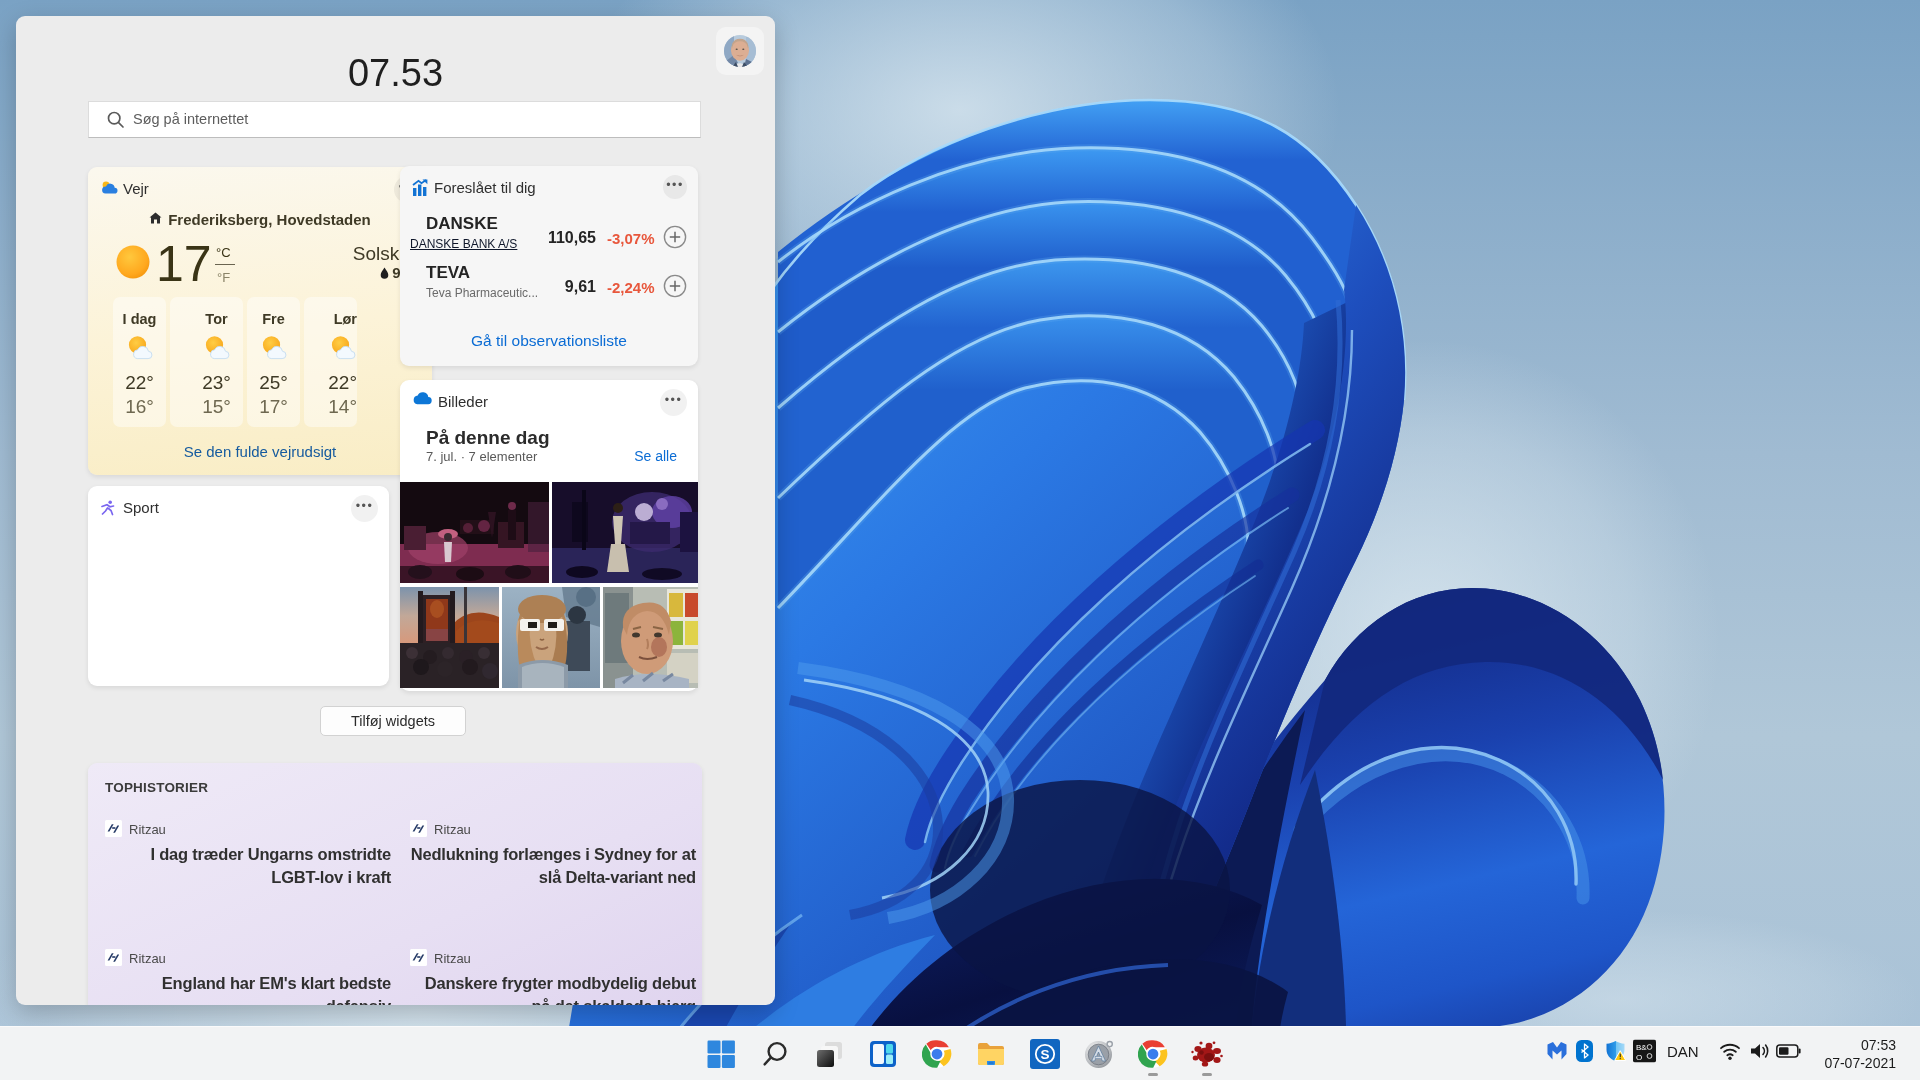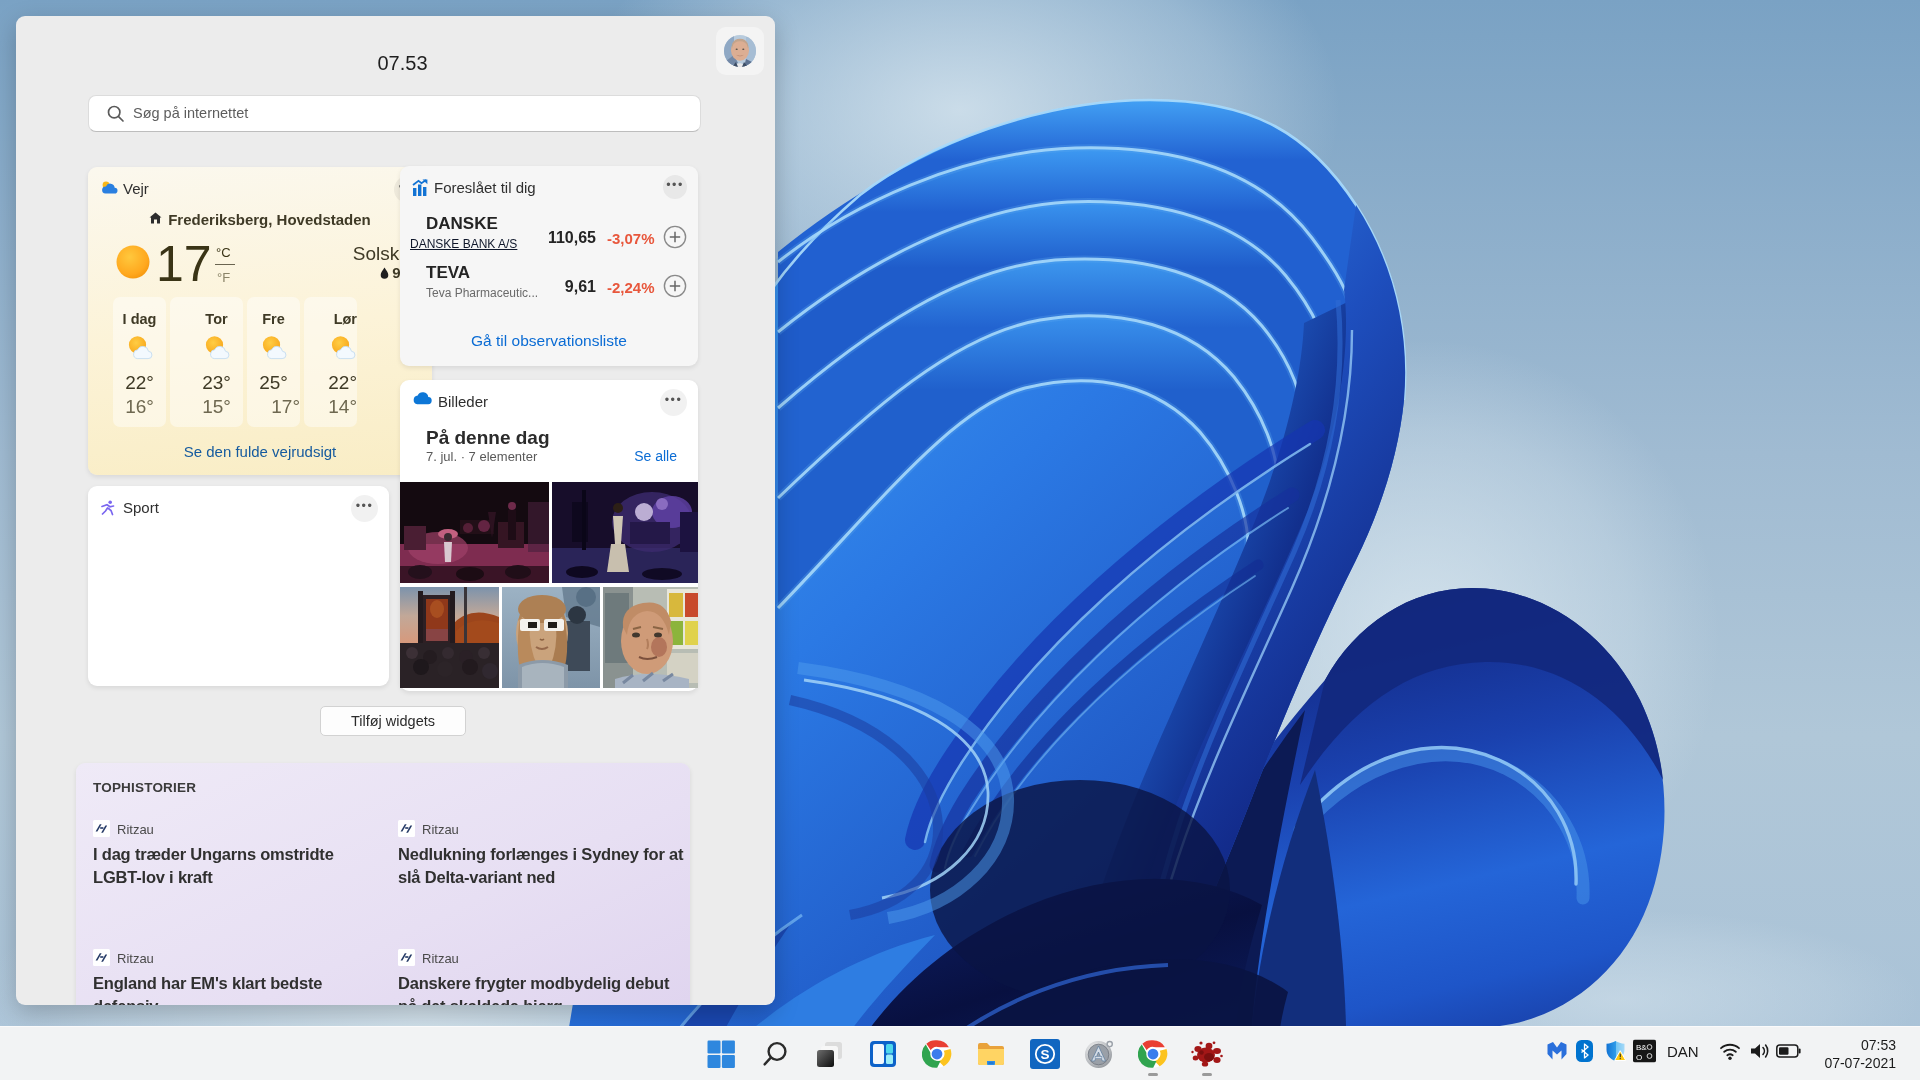--- a/index.html
+++ b/index.html
@@ -1,34 +1,34 @@
 <!DOCTYPE html>
 <html><head><meta charset="utf-8"><style>
 html,body{margin:0;padding:0;}
 body{width:1920px;height:1080px;overflow:hidden;font-family:"Liberation Sans",sans-serif;position:relative;}
 .wall{position:absolute;inset:0;}
 .panel{position:absolute;left:16px;top:16px;width:759px;height:989px;background:#ececec;border-radius:9px;overflow:hidden;box-shadow:0 8px 24px rgba(0,0,0,0.22);}
-.clock{position:absolute;top:36px;left:0;width:759px;text-align:center;font-size:20px;color:#1f1f1f;padding-left:7px;}
+.clock{position:absolute;top:36px;left:0;width:759px;text-align:center;font-size:38px;color:#1f1f1f;}
 .avatar{position:absolute;left:700px;top:11px;width:48px;height:48px;background:#f4f4f4;border-radius:10px;}
 .avatar svg{position:absolute;left:8px;top:8px;}
-.search{position:absolute;left:72px;top:79px;width:613px;height:37px;background:#fff;border:1px solid #dcdcdc;border-bottom-color:#bdbdbd;border-radius:8px;box-sizing:border-box;}
+.search{position:absolute;left:72px;top:85px;width:613px;height:37px;background:#fff;border:1px solid #dcdcdc;border-bottom-color:#bdbdbd;border-radius:0;box-sizing:border-box;}
 .search .mg{position:absolute;left:17px;top:8px;}
 .search .ph{position:absolute;left:44px;top:9px;font-size:14.5px;color:#5d5d5d;}
 .card{position:absolute;background:#fff;border-radius:9px;box-shadow:0 2px 5px rgba(0,0,0,0.09);}
 .whead{position:absolute;left:0;top:0;right:0;height:42px;}
 .whead .wico{position:absolute;left:12px;top:13px;}
 .whead .wtitle{position:absolute;left:35px;top:13px;font-size:15px;color:#2f2f2f;}
 .dots{position:absolute;right:11px;top:9px;width:27px;height:27px;border-radius:50%;background:rgba(60,60,50,0.07);color:#555;text-align:center;line-height:23px;font-size:12.5px;letter-spacing:1.5px;}
 .dots.small{width:24px;height:24px;line-height:20px;}
 #vejr{left:72px;top:151px;width:344px;height:308px;background:linear-gradient(175deg,#fbf8ee 0%,#fcf3d8 52%,#f9edc5 100%);}
 #stocks{left:384px;top:150px;width:298px;height:200px;background:#f6f6f6;}
 #billeder{left:384px;top:364px;width:298px;height:311px;background:#fff;}
 #sport{left:72px;top:470px;width:301px;height:200px;background:#fff;}
 .addbtn{position:absolute;left:304px;top:690px;width:146px;height:30px;background:#fdfdfd;border:1px solid #d2d2d2;border-radius:5px;box-sizing:border-box;text-align:center;line-height:28px;font-size:14.5px;color:#2b2b2b;}
-#news{position:absolute;left:60px;top:747px;width:614px;height:300px;border-radius:9px;background:linear-gradient(155deg,#efeaf7 0%,#e7dff3 55%,#ded2ee 100%);box-shadow:0 2px 5px rgba(0,0,0,0.09);}
+#news{position:absolute;left:72px;top:747px;width:614px;height:300px;border-radius:9px;background:linear-gradient(155deg,#efeaf7 0%,#e7dff3 55%,#ded2ee 100%);box-shadow:0 2px 5px rgba(0,0,0,0.09);text-align:right;}
 #news h3{margin:0;position:absolute;left:17px;top:17px;font-size:13.5px;color:#3b3b3b;letter-spacing:0.2px;}
 .nitem{position:absolute;width:286px;}
 .nsrc{position:absolute;left:0;top:0;height:17px;}
 .nsrc .rlogo{position:absolute;left:0;top:0;}
 .nsrc span{position:absolute;left:24px;top:2px;font-size:13px;color:#4a4a4a;}
 .nhead{position:absolute;left:0;top:23px;font-size:16.5px;letter-spacing:-0.2px;font-weight:bold;color:#303030;line-height:23px;}
 .taskbar{position:absolute;left:0;top:1026px;width:1920px;height:54px;background:#f2f3f4;border-top:1px solid rgba(255,255,255,0.6);box-sizing:border-box;}
 .ticons{position:absolute;left:694px;top:0;height:54px;display:flex;}
 .ticon{width:54px;height:54px;position:relative;}
 .ticon svg{position:absolute;left:50%;top:50%;transform:translate(-50%,-50%);}
@@ -253,21 +253,21 @@
               <defs>
                 <radialGradient id="sc2" cx="0.42" cy="0.38" r="0.8">
                   <stop offset="0" stop-color="#ffcd44"></stop>
                   <stop offset="1" stop-color="#f7a012"></stop>
                 </radialGradient>
               </defs>
               <circle cx="11.5" cy="9.8" r="8.6" fill="url(#sc2)"></circle>
               <path d="M11.2 23.6 a4.5 4.5 0 0 1 .5-8.9 a5.7 5.7 0 0 1 10.8 1.6 a3.6 3.6 0 0 1-.4 7.3 Z" fill="#f3f9fe" stroke="#c9dff1" stroke-width="1"></path>
             </svg></div>
           <div style="margin-top:8px;font-size:19px;color:#3f3a26;">25°</div>
-          <div style="margin-top:2px;font-size:19px;color:#6e6850;text-align:right;">17°</div>
+          <div style="margin-top:2px;font-size:19px;color:#6e6850;">17°</div>
         </div>
         <div style="flex:1;background:rgba(255,255,255,0.45);border-radius:7px;position:relative;text-align:right;">
           <div style="margin-top:14px;font-size:14.5px;font-weight:bold;color:#3f3a26;">Lør</div>
           <div style="margin-top:8px;"><svg width="28" height="25" viewBox="0 0 28 25">
               <defs>
                 <radialGradient id="sc3" cx="0.42" cy="0.38" r="0.8">
                   <stop offset="0" stop-color="#ffcd44"></stop>
                   <stop offset="1" stop-color="#f7a012"></stop>
                 </radialGradient>
               </defs>

